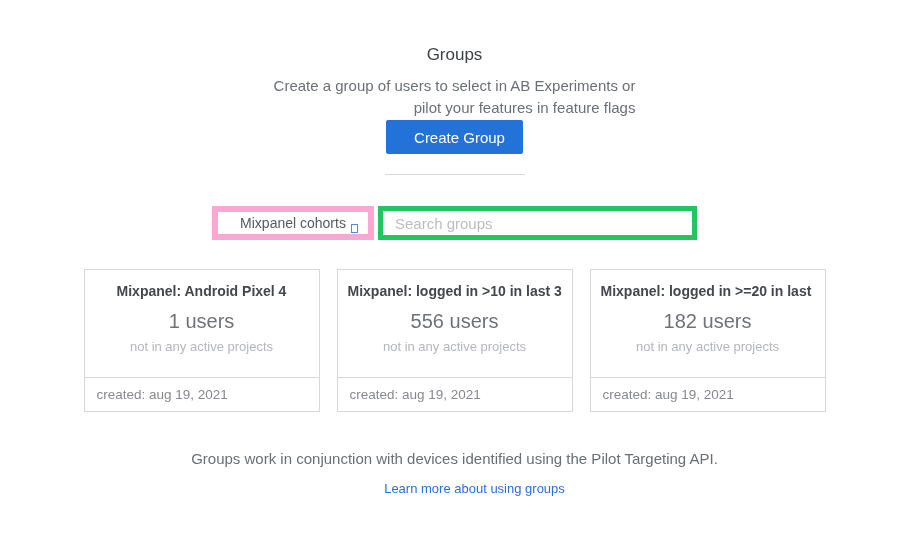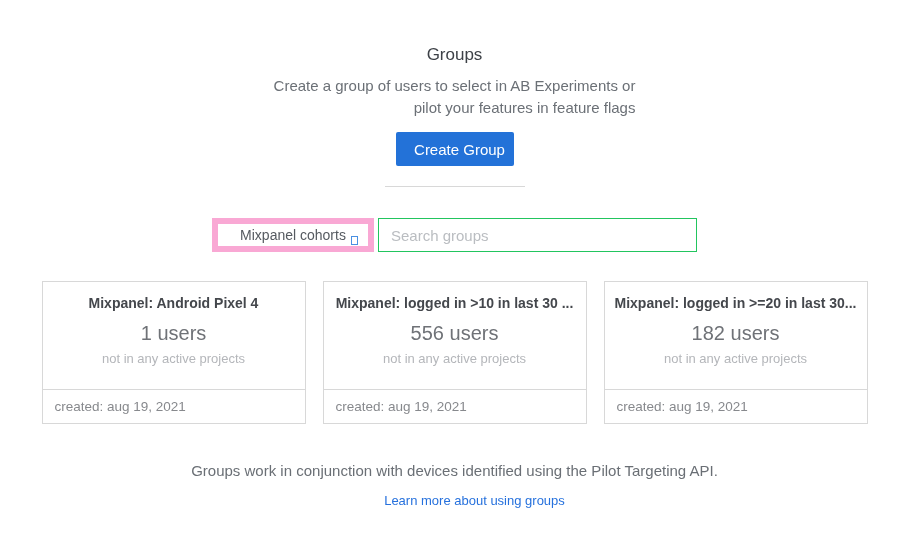--- a/index.html
+++ b/index.html
@@ -15,21 +15,21 @@
   .page-title {
     margin-top: 40px;
     font-size: 17px; font-weight: 400; color: #3d4147; line-height: 30px;
   }
   .page-subtitle {
     margin-top: 5px; text-align: right;
     font-size: 15px; line-height: 22px; color: #6b7076;
   }
   .page-subtitle span { display: block; }
   .create-btn {
-    margin-top: 13px; width: 118px; height: 34px;
+    margin-top: 1px; width: 137px; height: 34px;
     background: #2372d8; color: #ffffff; border: none; border-radius: 2px;
     font-size: 15px; font-family: inherit; cursor: pointer;
     display: flex; align-items: center; justify-content: center; padding-left: 10px;
   }
   .divider {
     margin-top: 20px; width: 140px; height: 0;
     border-top: 1px solid #d8d8d8;
   }
   .filter-row {
     margin-top: 31px; display: flex; align-items: stretch;
@@ -42,30 +42,30 @@
   .cohort-select .label {
     font-size: 14px; color: #555a60;
   }
   .box-glyph {
     position: absolute; right: 10px; top: 12px;
     width: 7px; height: 9px;
     border: 1px solid #4a90e2; background: #fff;
   }
   .search-input {
     width: 319px; height: 34px;
-    border: 1px solid #22c55e; background: #fff;
+    border: 5px solid #22c55e; background: #fff;
     padding: 0 12px; font-size: 15px; color: #3d4147;
     font-family: inherit; outline: none;
   }
   .search-input::placeholder { color: #babdc1; }
   .cards-row {
     margin-top: 29px; display: flex; gap: 17px;
   }
   .group-card {
-    width: 264px; height: 143px;
+    width: 236px; height: 143px;
     border: 1px solid #d8d8d8; background: #fff;
     display: flex; flex-direction: column; cursor: pointer;
   }
   .card-body {
     flex: 1; text-align: center; padding: 12px 10px 0;
   }
   .card-title {
     font-size: 14px; font-weight: 700; color: #44474c; line-height: 18px;
     white-space: nowrap; overflow: hidden;
   }

